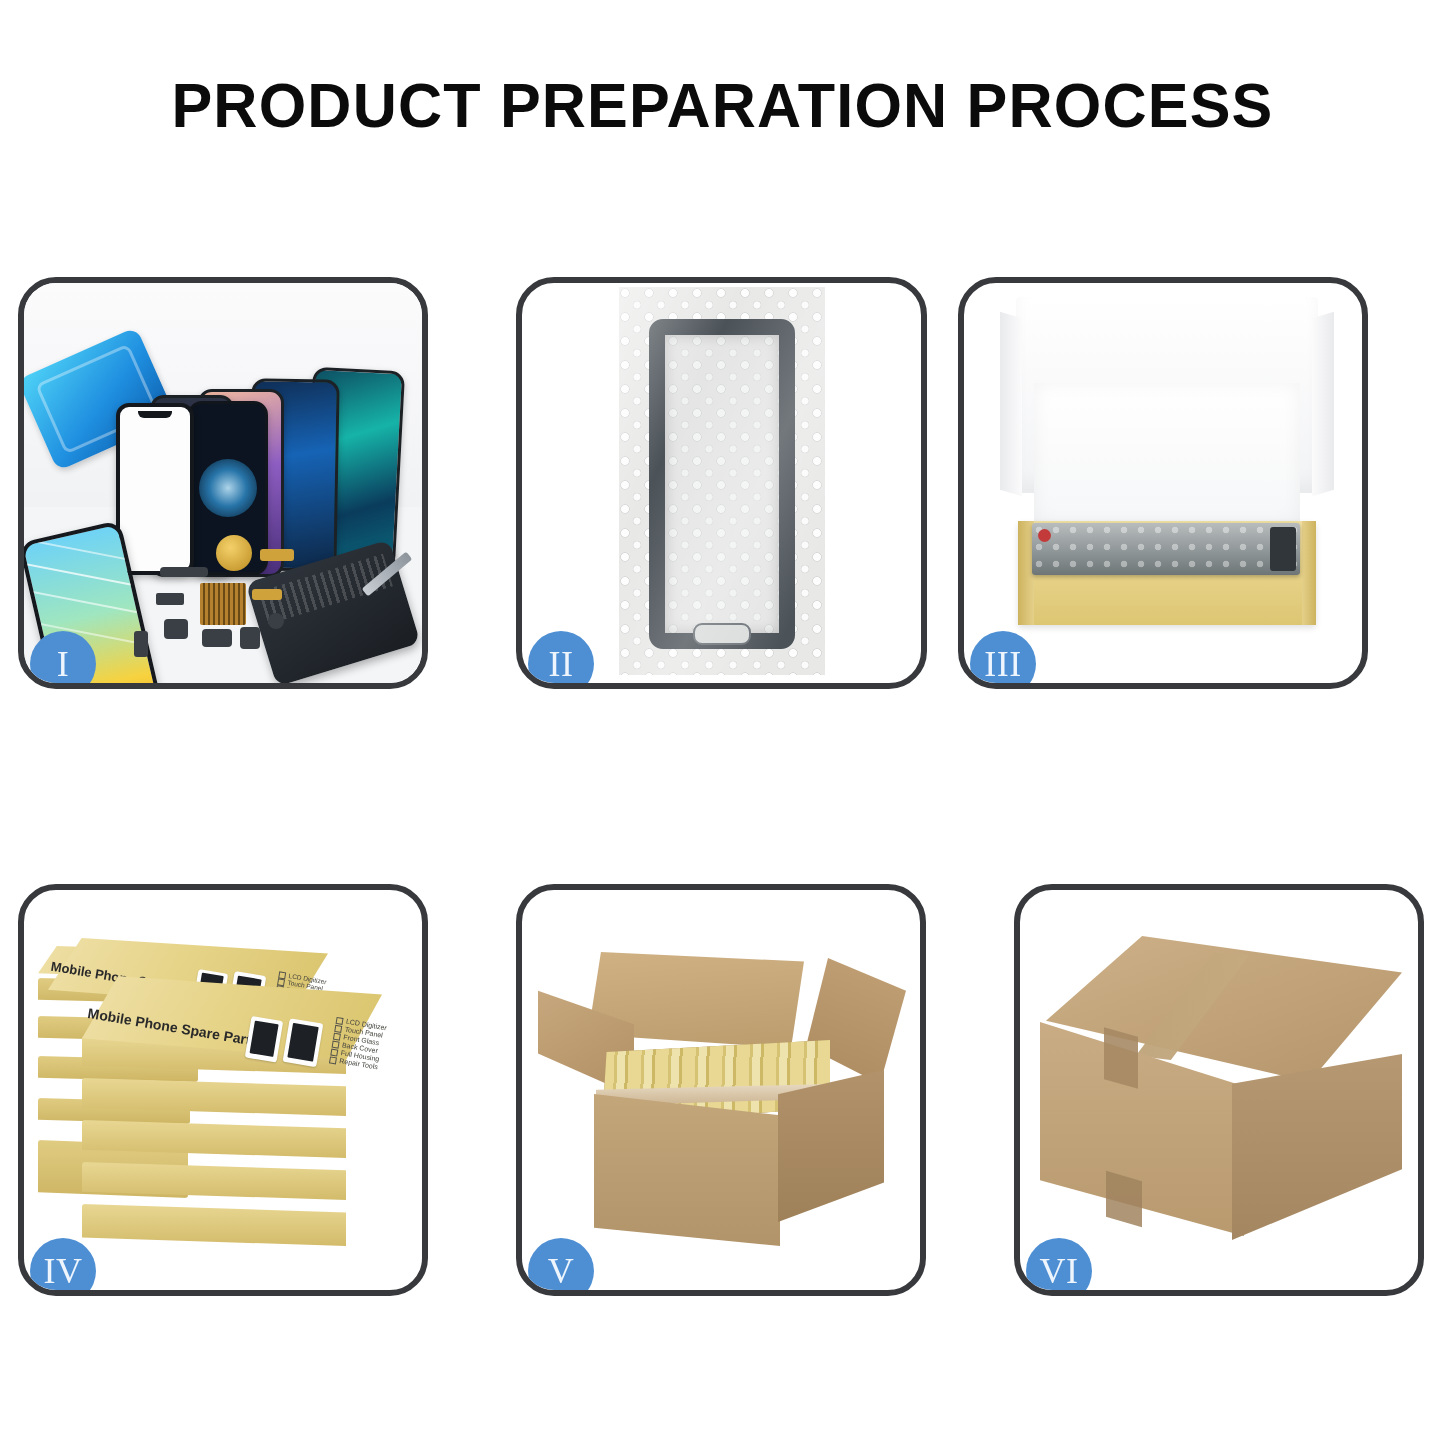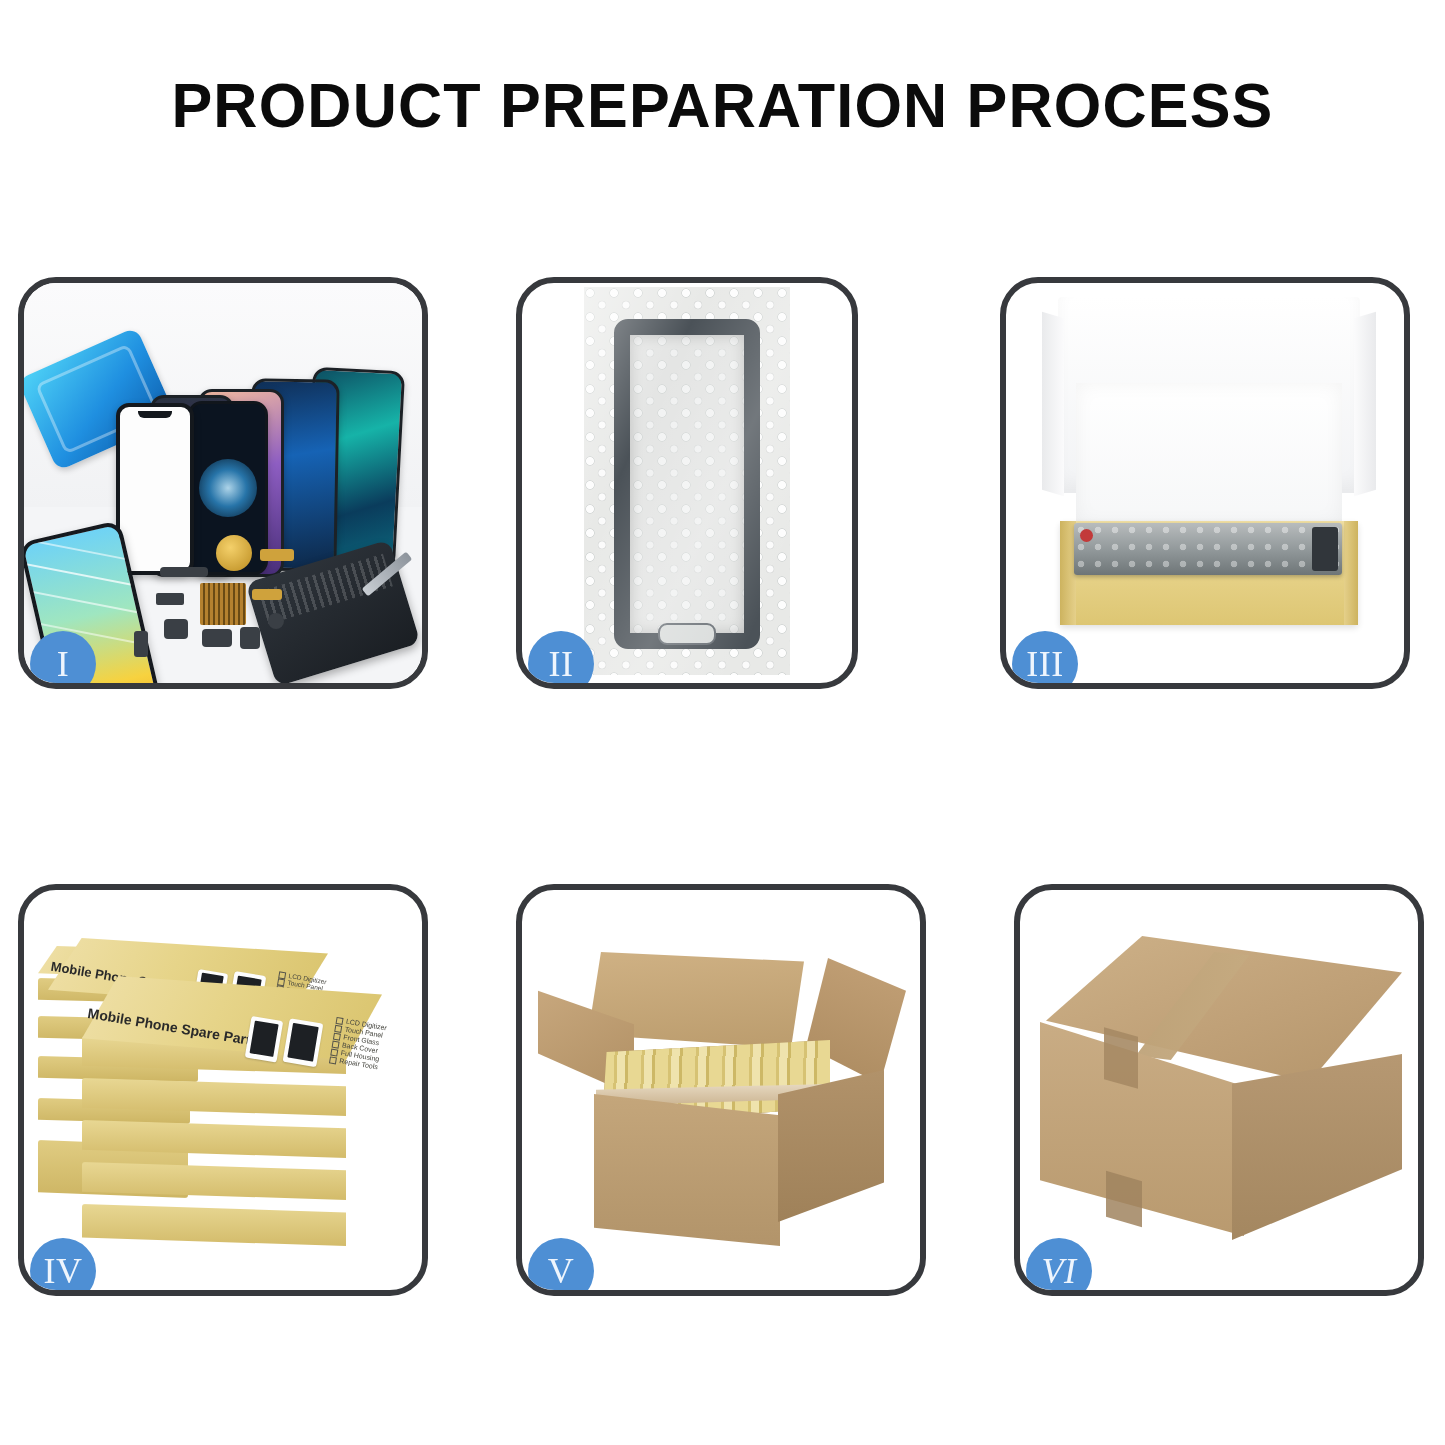--- a/index.html
+++ b/index.html
@@ -252,36 +252,36 @@
       <div class="part" style="left:178px;top:346px;width:30px;height:18px;border-radius:4px;"></div>
       <div class="part" style="left:216px;top:344px;width:20px;height:22px;border-radius:4px;"></div>
       <div class="part" style="left:110px;top:348px;width:14px;height:26px;border-radius:3px;"></div>
       <div class="part" style="left:244px;top:330px;width:16px;height:16px;border-radius:50%;"></div>
     </div>
     <div class="badge" style="left:6px;bottom:-14px;">
       <span>I</span>
     </div>
   </div>
 
-  <div class="panel" style="left:516px;top:277px;width:342px;height:412px;">
+  <div class="panel" style="left:516px;top:277px;width:411px;height:412px;">
     <div class="stage">
       <div class="bw">
         <div class="bubbles"></div>
         <div class="screen">
           <div class="home"></div>
         </div>
         <div class="gloss"></div>
       </div>
     </div>
     <div class="badge" style="left:6px;bottom:-14px;">
       <span>II</span>
     </div>
   </div>
 
-  <div class="panel" style="left:1000px;top:277px;width:410px;height:412px;">
+  <div class="panel" style="left:958px;top:277px;width:410px;height:412px;">
     <div class="stage">
       <div class="b3lid"></div>
       <div class="b3foam"></div>
       <div class="b3tray"></div>
       <div class="b3item"></div>
       <div class="b3dot"></div>
       <div class="b3conn"></div>
     </div>
     <div class="badge" style="left:6px;bottom:-14px;">
       <span>III</span>
@@ -390,18 +390,18 @@
       <div class="sb">
         <div class="sbShadow"></div>
         <div class="sbTop"></div>
         <div class="sbTape"></div>
         <div class="sbFront"></div>
         <div class="sbSide"></div>
         <div class="sbT1"></div>
         <div class="sbT2"></div>
       </div>
     </div>
-    <div class="badge" style="left:6px;bottom:-14px;font-style:italic;">
+    <div class="badge" style="left:6px;bottom:-14px;">
       <span>VI</span>
     </div>
   </div>
 
 </div>
 
 </body></html>

